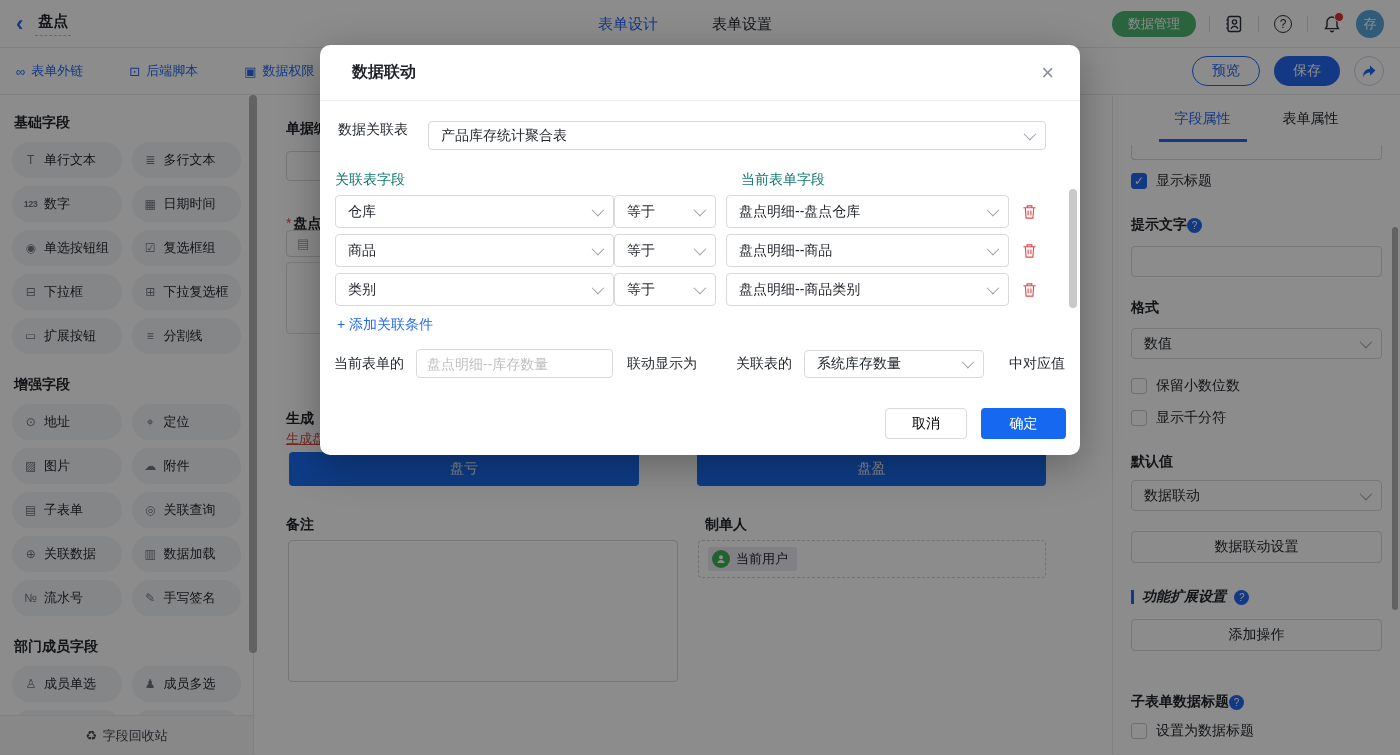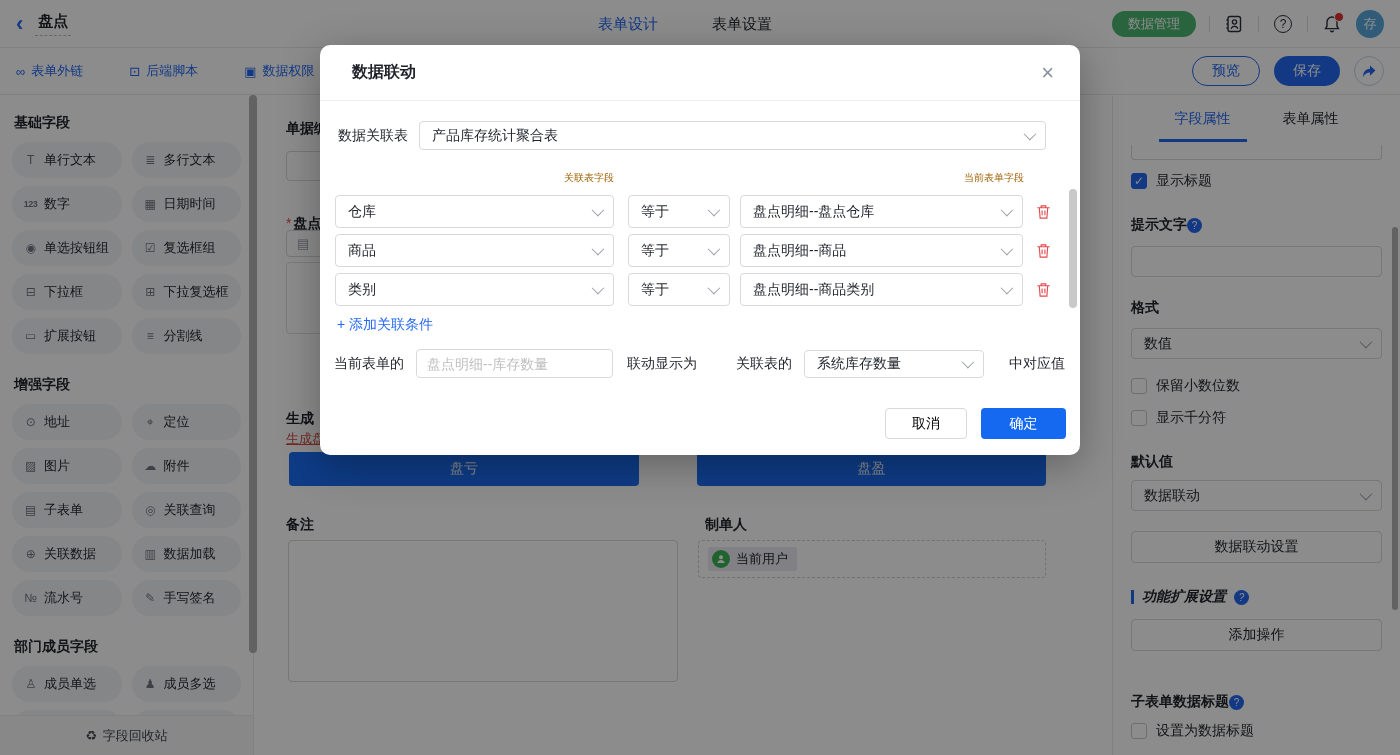--- a/index.html
+++ b/index.html
@@ -84,26 +84,26 @@
   .sect-head{display:flex;align-items:center;gap:8px;font-weight:bold;font-size:14px;font-style:italic;}
   .blue-bar{width:3px;height:14px;background:var(--accent);flex:none;}
   .r-thumb{position:absolute;right:2px;top:131px;width:6px;height:383px;background:#b3b3b3;border-radius:3px;}
   
   .overlay{position:absolute;inset:0;background:rgba(0,0,0,0.45);z-index:50;}
   .modal{position:absolute;left:320px;top:45px;width:760px;height:410px;background:#fff;border-radius:10px;
          box-shadow:0 10px 40px rgba(0,0,0,.3);z-index:100;}
   .m-header{height:56px;border-bottom:1px solid #efefef;display:flex;align-items:center;padding:0 26px 0 32px;box-sizing:border-box;}
   .m-title{font-size:16px;font-weight:bold;}
   .m-close{margin-left:auto;font-size:22px;color:#8a9099;cursor:pointer;line-height:1;}
-  .m-row1{position:absolute;left:18px;right:34px;top:76px;display:flex;align-items:center;gap:11px;}
+  .m-row1{position:absolute;left:18px;right:34px;top:76px;display:flex;align-items:flex-start;gap:20px;}
   .m-row1 .sel{flex:1;height:29px;}
-  .m-colhead{position:absolute;top:126px;font-size:10px;color:#a16207;text-align:right;}
+  .m-colhead{position:absolute;top:126px;font-size:14px;color:#0f766e;text-align:left;}
   .m-cond{position:absolute;left:15px;display:flex;align-items:center;}
   .m-cond .sel{height:33px;}
-  .s1{width:279px;}.s2{width:102px;margin-left:14px;}.s3{width:283px;margin-left:10px;gap:46px;}
+  .s1{width:279px;}.s2{width:102px;margin-left:0;}.s3{width:283px;margin-left:10px;gap:46px;}
   .trash{margin-left:13px;cursor:pointer;display:flex;}
   .add-link{position:absolute;left:17px;top:271px;color:var(--accent);font-size:14px;cursor:pointer;}
   .m-bottom{position:absolute;left:14px;top:304px;display:flex;align-items:center;font-size:14px;}
   .m-bottom input{width:197px;height:29px;border:1px solid #d9d9d9;border-radius:4px;box-sizing:border-box;
                   margin-left:12px;padding:0 10px;font-size:14px;font-family:inherit;}
   .m-bottom input::placeholder{color:#bfbfbf;}
   .lbl2{margin-left:14px;}.lbl3{margin-left:39px;}
   .m-bottom .sel{width:180px;height:28px;margin-left:12px;}
   .lbl4{margin-left:25px;}
   .m-cancel{position:absolute;left:565px;top:363px;width:82px;height:31px;border:1px solid #d9d9d9;border-radius:4px;

